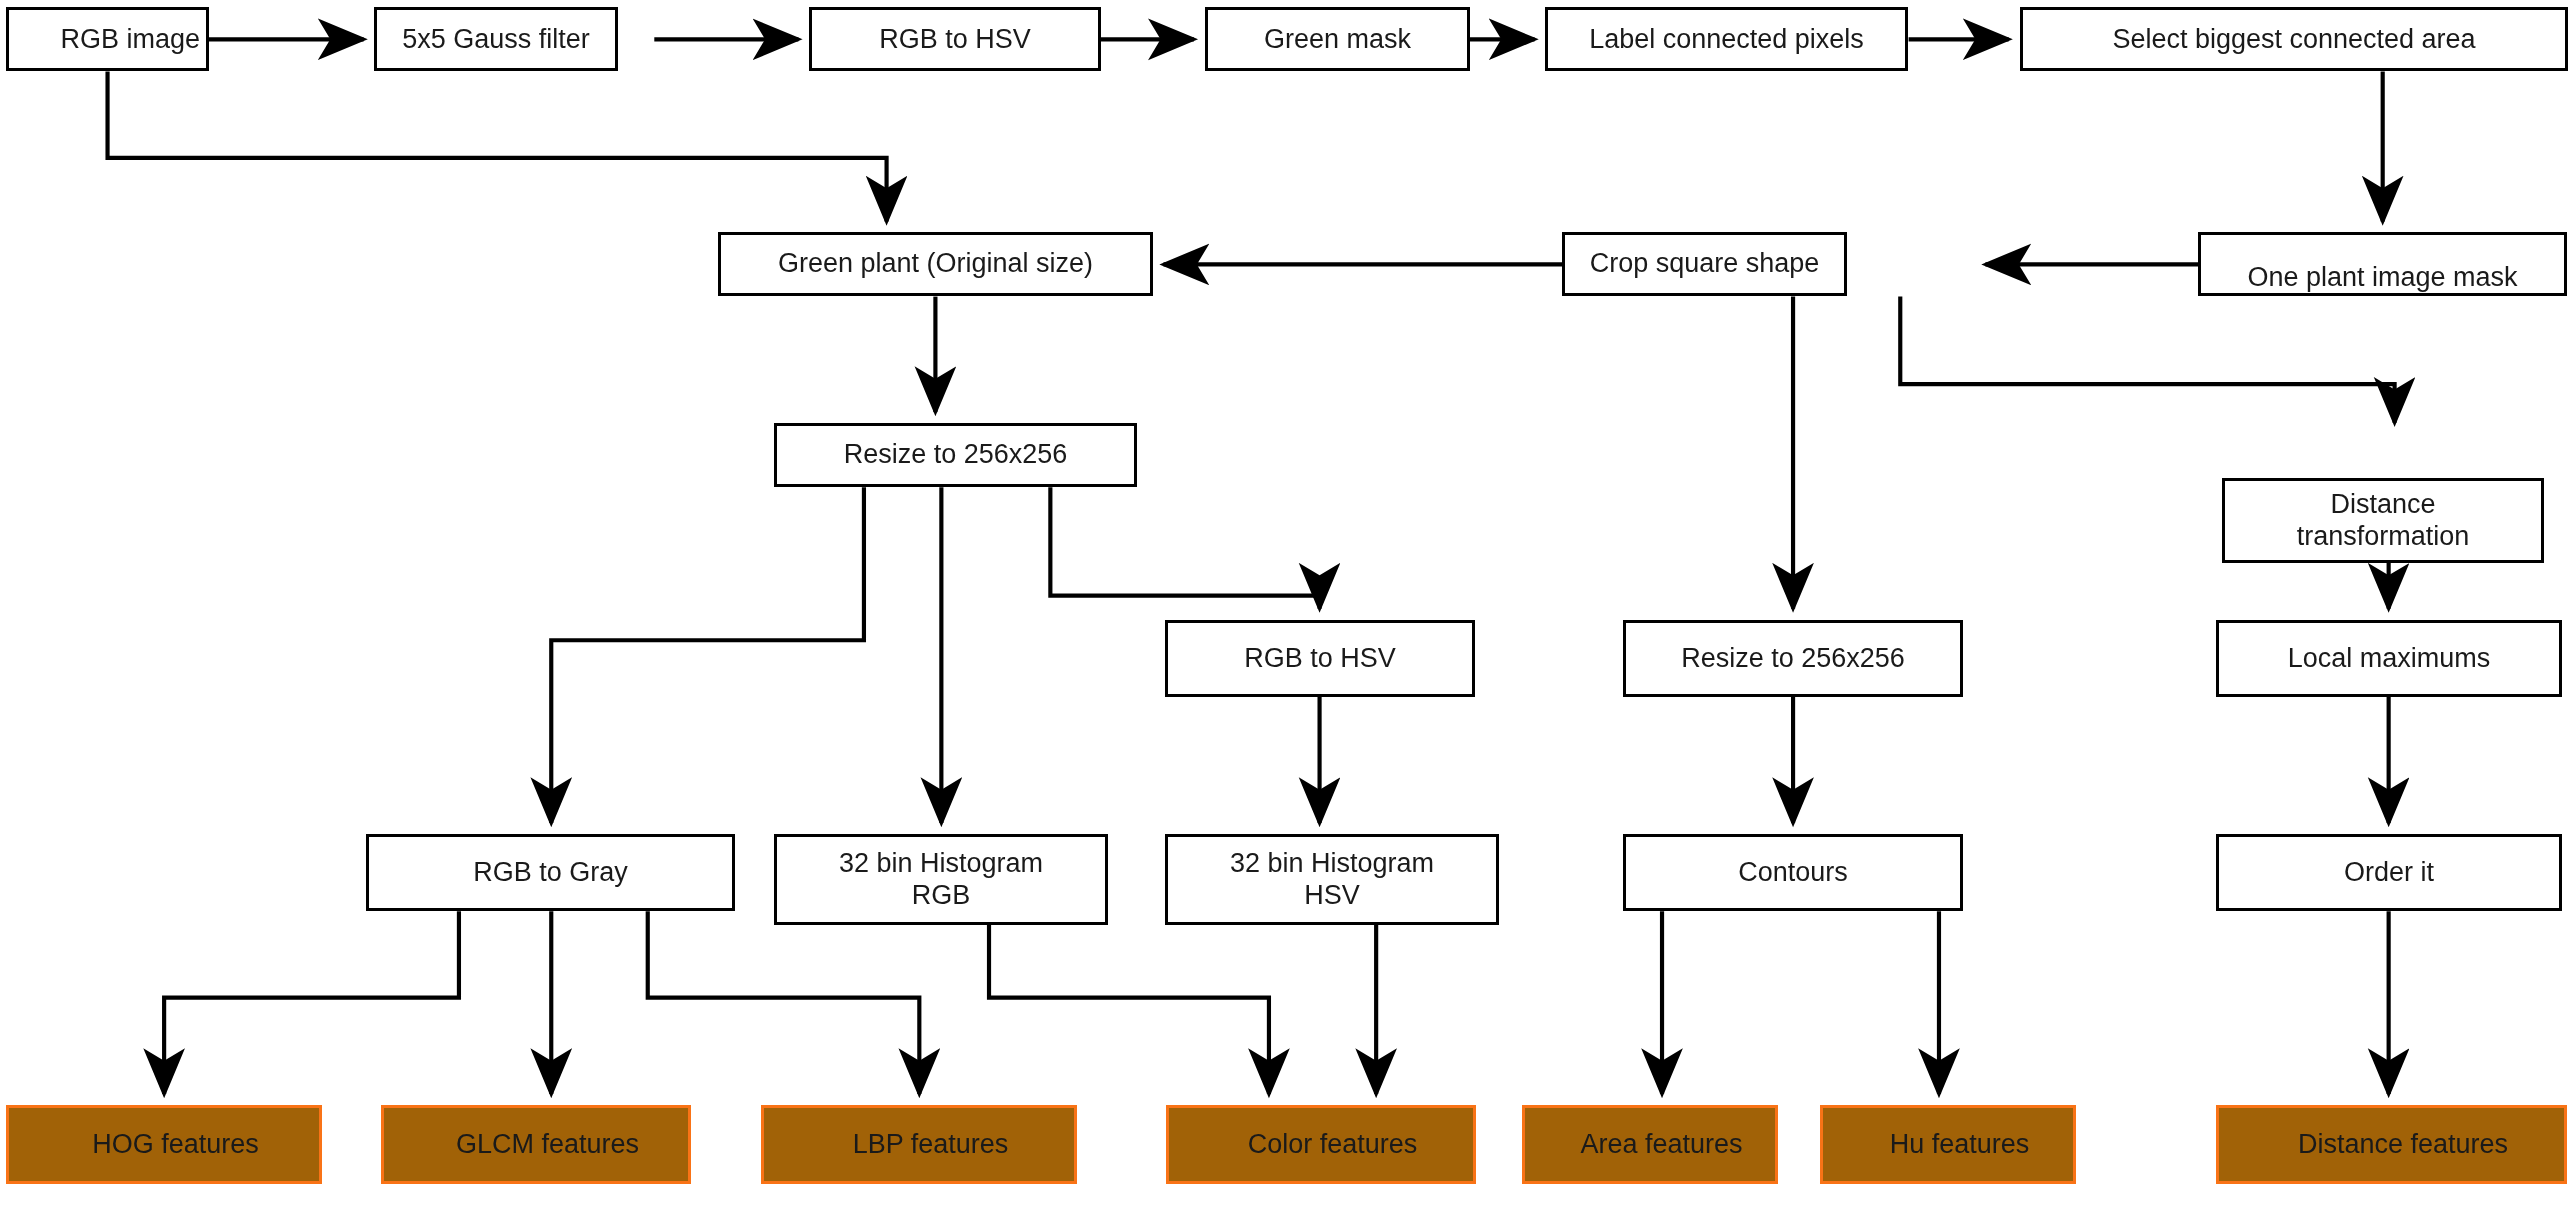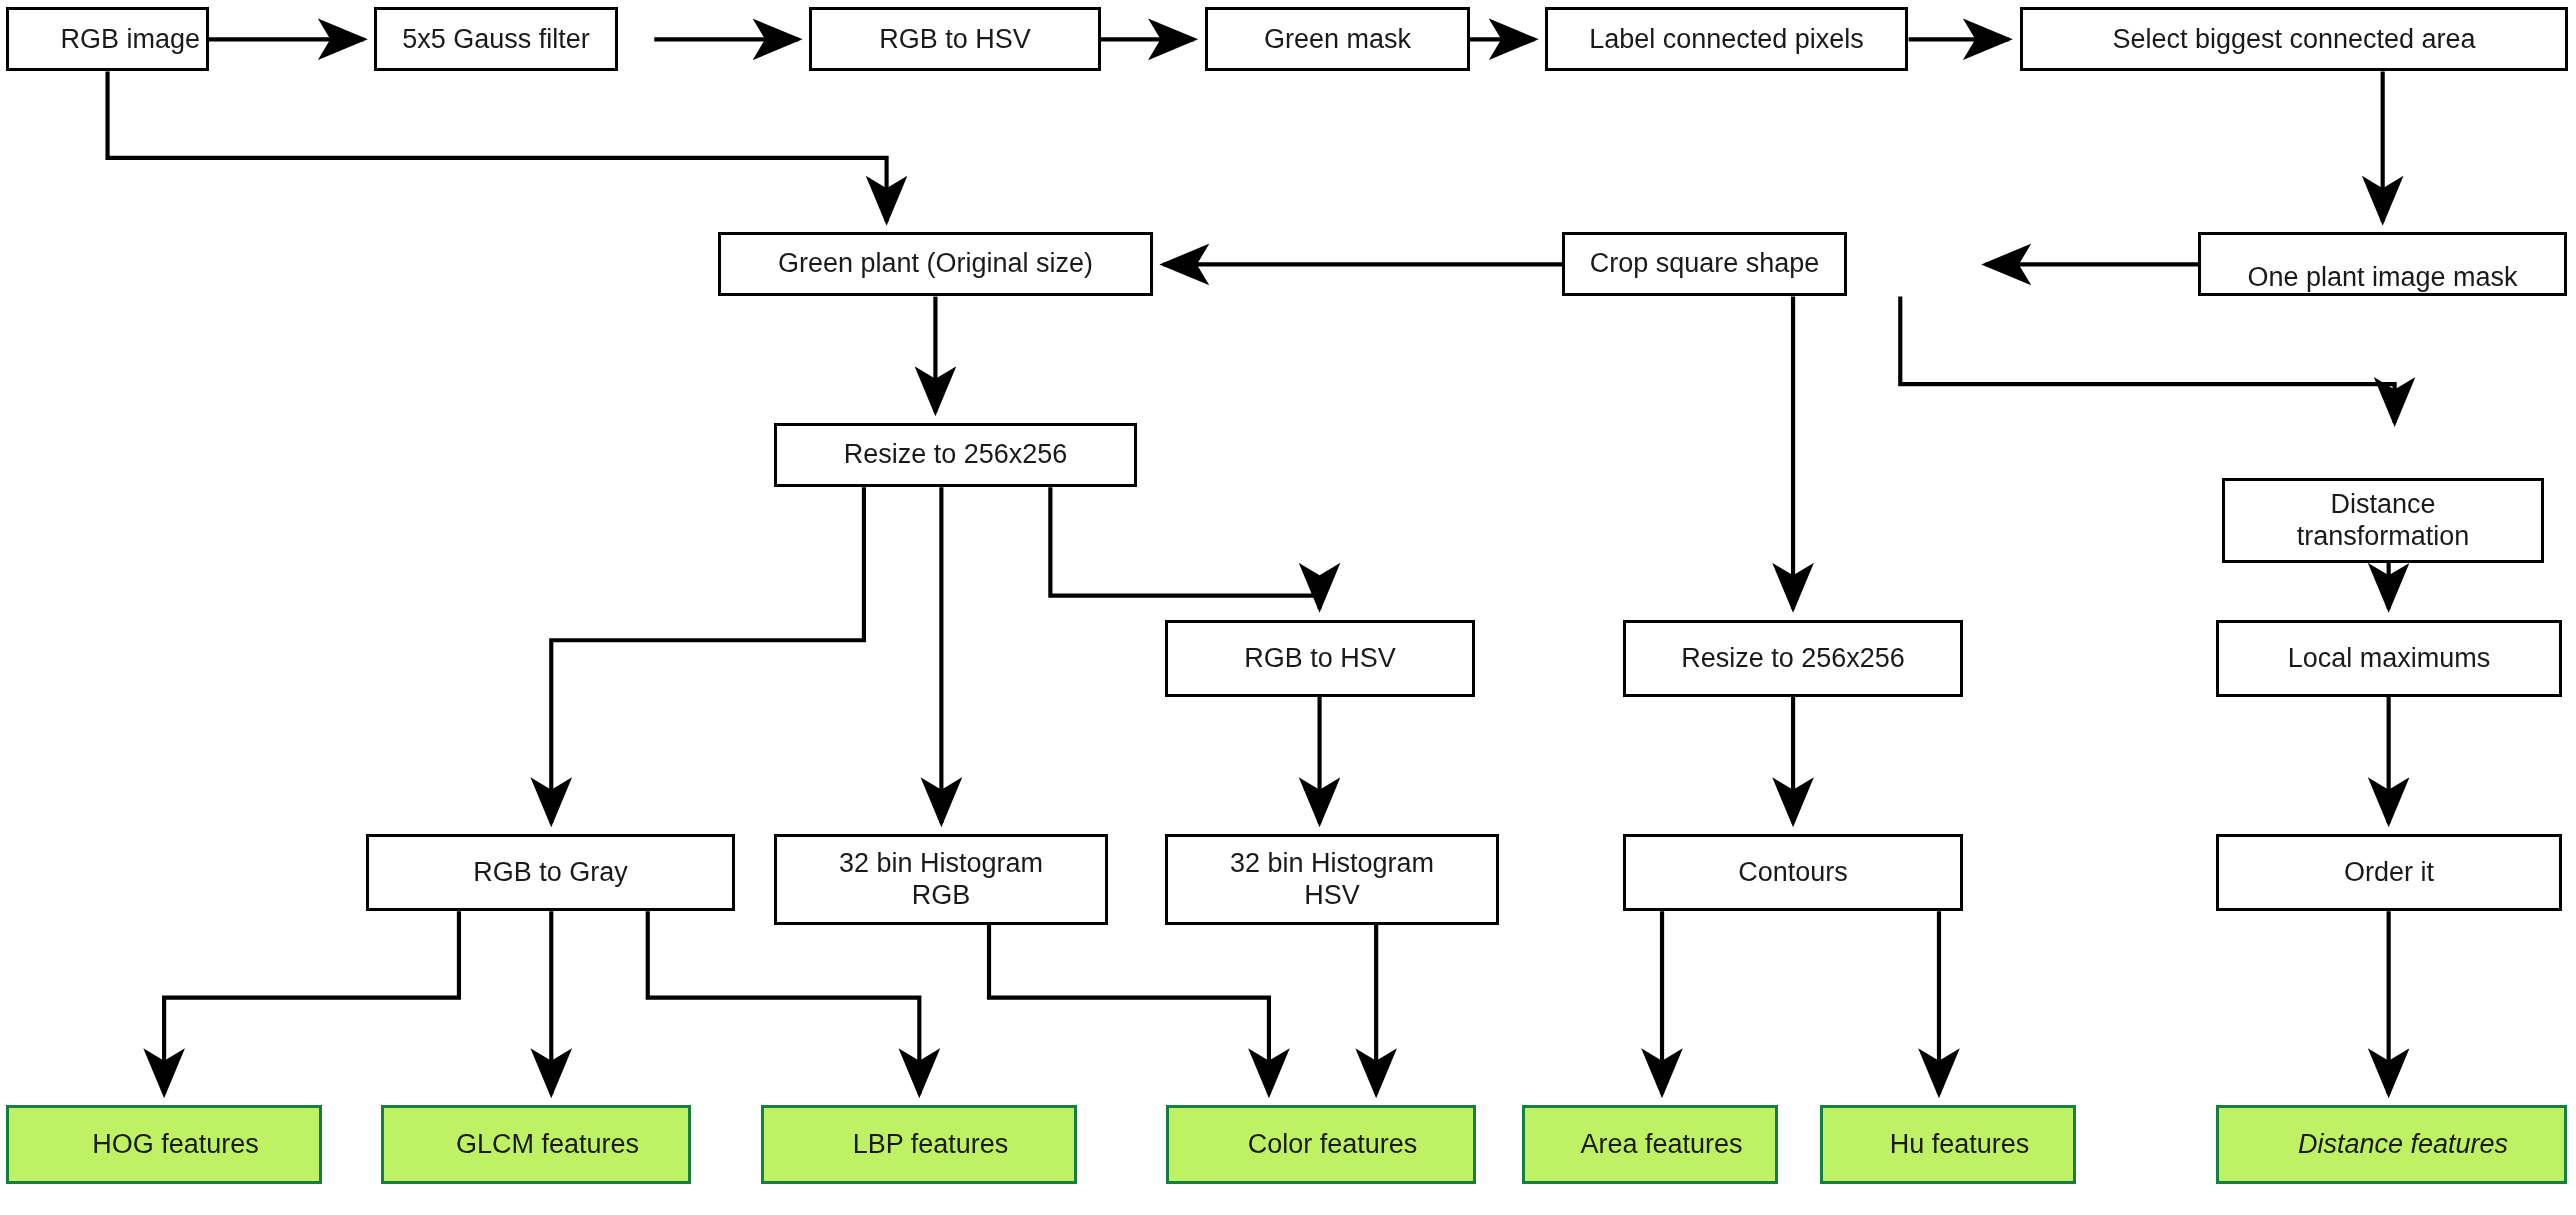--- a/index.html
+++ b/index.html
@@ -1,21 +1,21 @@
 <!DOCTYPE html>
 <html style="font-size:9.5px"><head>
 <meta charset="utf-8">
 <style>
   html,body{margin:0;padding:0;background:#ffffff;}
   body{font-family:"Liberation Sans", sans-serif;}
   #stage{position:relative;width:2576px;height:1215px;background:#ffffff;overflow:hidden;}
   svg#wires{position:absolute;left:0;top:0;width:2576px;height:1215px;pointer-events:none;}
   .node{position:absolute;box-sizing:border-box;display:flex;align-items:center;justify-content:center;text-align:center;line-height:1.15;}
   .node.proc{background:#ffffff;border:3px solid #000000;color:#1a1a1a;font-size:27px;}
-  .node.feat{background:#bef264;border:3px solid #15803d;color:#1a1a1a;font-size:27px;padding-left:23px;}
+  .node.feat{background:#a16207;border:3px solid #f97316;color:#1a1a1a;font-size:27px;padding-left:23px;}
   .node .lbl{display:block;padding:0 6px;white-space:pre-line;}
 </style>
 </head>
 <body>
 
 <div id="stage">
 
   <svg id="wires" viewBox="0 0 4324 2040" xmlns="http://www.w3.org/2000/svg">
     <defs>
       <marker id="arrow" markerWidth="14" markerHeight="14" refX="11" refY="5" orient="auto" markerUnits="strokeWidth">
@@ -149,18 +149,18 @@
     </div>
   <div class="node feat" style="left: 1166px; top: 1105px; width: 310px; height: 79px;">
       <span class="lbl">Color features</span>
     </div>
   <div class="node feat" style="left: 1522px; top: 1105px; width: 256px; height: 79px;">
       <span class="lbl">Area features</span>
     </div>
   <div class="node feat" style="left: 1820px; top: 1105px; width: 256px; height: 79px;">
       <span class="lbl">Hu features</span>
     </div>
-  <div class="node feat" style="left: 2216px; top: 1105px; width: 351px; height: 79px; font-style: italic;">
+  <div class="node feat" style="left: 2216px; top: 1105px; width: 351px; height: 79px;">
       <span class="lbl">Distance features</span>
     </div>
 
 </div>
 
 
 </body></html>

